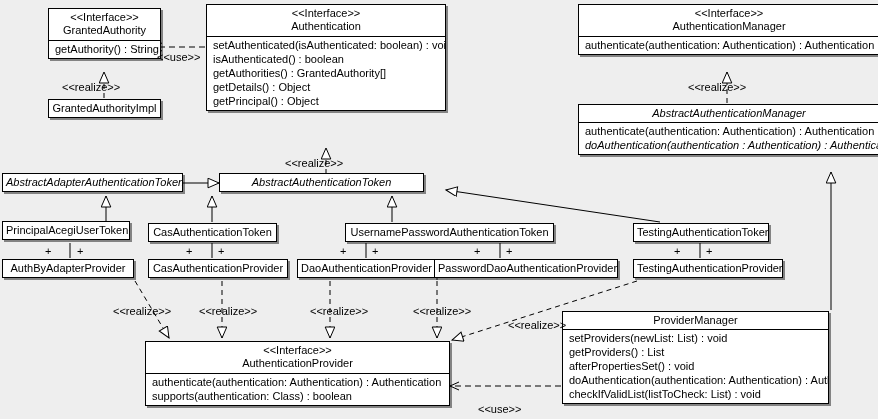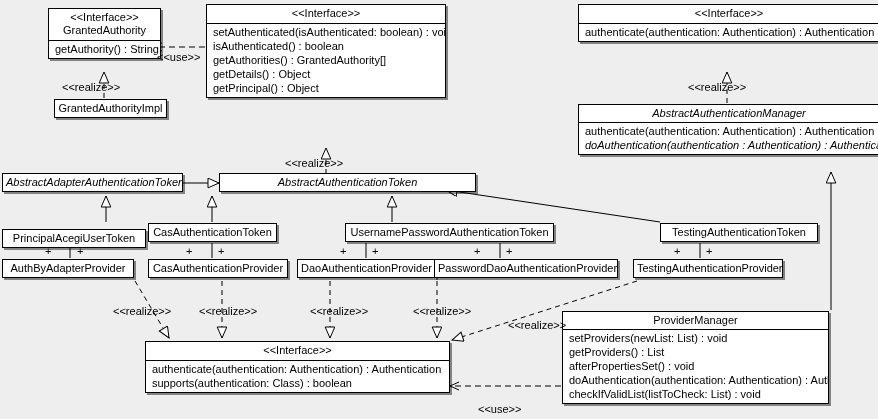--- a/index.html
+++ b/index.html
@@ -124,42 +124,44 @@
   <div class="node" style="left:48px; top:8px; width:113px;">
     <div class="nhead">
       <span class="stereo">&lt;&lt;Interface&gt;&gt;</span>
       <span class="nm">GrantedAuthority</span>
     </div>
     <div class="nbody sep">
       <span class="op">getAuthority() : String</span>
     </div>
   </div>
 
-  <div class="node" style="left:54px; top:99px; width:113px;">
+  <div class="node" style="left:48px; top:99px; width:113px;">
     <div class="nhead compact">
       <span class="nm">GrantedAuthorityImpl</span>
     </div>
   </div>
 
   <div class="node" style="left:206px; top:4px; width:240px;">
     <div class="nhead">
       <span class="stereo">&lt;&lt;Interface&gt;&gt;</span>
+      <span class="nm">Authentication</span>
     </div>
     <div class="nbody sep">
       <span class="op">setAuthenticated(isAuthenticated: boolean) : void</span>
       <span class="op">isAuthenticated() : boolean</span>
       <span class="op">getAuthorities() : GrantedAuthority[]</span>
       <span class="op">getDetails() : Object</span>
       <span class="op">getPrincipal() : Object</span>
     </div>
   </div>
 
   <div class="node" style="left:578px; top:4px; width:302px;">
     <div class="nhead">
       <span class="stereo">&lt;&lt;Interface&gt;&gt;</span>
+      <span class="nm">AuthenticationManager</span>
     </div>
     <div class="nbody sep">
       <span class="op">authenticate(authentication: Authentication) : Authentication</span>
     </div>
   </div>
 
   <div class="node" style="left:578px; top:104px; width:302px;">
     <div class="nhead compact">
       <span class="nm italic">AbstractAuthenticationManager</span>
     </div>
@@ -168,45 +170,45 @@
       <span class="op italic">doAuthentication(authentication : Authentication) : Authentication</span>
     </div>
   </div>
 
   <div class="node" style="left:2px; top:173px; width:181px;">
     <div class="nhead compact">
       <span class="nm italic">AbstractAdapterAuthenticationToken</span>
     </div>
   </div>
 
-  <div class="node" style="left:219px; top:173px; width:257px;">
+  <div class="node" style="left:219px; top:173px; width:205px;">
     <div class="nhead compact">
       <span class="nm italic">AbstractAuthenticationToken</span>
     </div>
   </div>
 
-  <div class="node" style="left:2px; top:229px; width:144px;">
+  <div class="node" style="left:2px; top:221px; width:128px;">
     <div class="nhead compact">
       <span class="nm">PrincipalAcegiUserToken</span>
     </div>
   </div>
 
   <div class="node" style="left:148px; top:223px; width:129px;">
     <div class="nhead compact">
       <span class="nm">CasAuthenticationToken</span>
     </div>
   </div>
 
   <div class="node" style="left:345px; top:223px; width:209px;">
     <div class="nhead compact">
       <span class="nm">UsernamePasswordAuthenticationToken</span>
     </div>
   </div>
 
-  <div class="node" style="left:633px; top:223px; width:158px;margin-left:27px;">
+  <div class="node" style="left:633px; top:223px; width:136px;">
     <div class="nhead compact">
       <span class="nm">TestingAuthenticationToken</span>
     </div>
   </div>
 
   <div class="node" style="left:2px; top:259px; width:132px;">
     <div class="nhead compact">
       <span class="nm">AuthByAdapterProvider</span>
     </div>
   </div>
@@ -231,20 +233,21 @@
 
   <div class="node" style="left:633px; top:259px; width:150px;">
     <div class="nhead compact">
       <span class="nm">TestingAuthenticationProvider</span>
     </div>
   </div>
 
   <div class="node" style="left:145px; top:341px; width:305px;">
     <div class="nhead">
       <span class="stereo">&lt;&lt;Interface&gt;&gt;</span>
+      <span class="nm">AuthenticationProvider</span>
     </div>
     <div class="nbody sep">
       <span class="op">authenticate(authentication: Authentication) : Authentication</span>
       <span class="op">supports(authentication: Class) : boolean</span>
     </div>
   </div>
 
   <div class="node" style="left:562px; top:311px; width:267px;">
     <div class="nhead compact">
       <span class="nm">ProviderManager</span>

